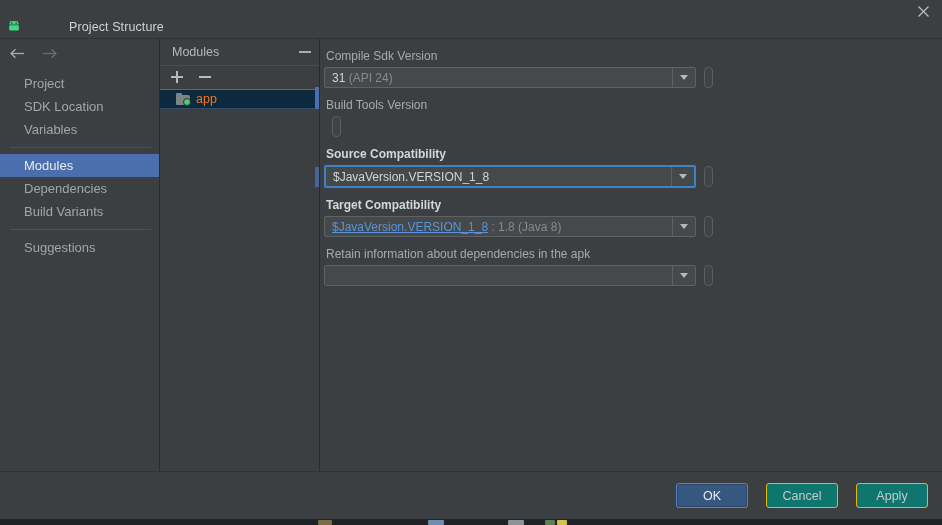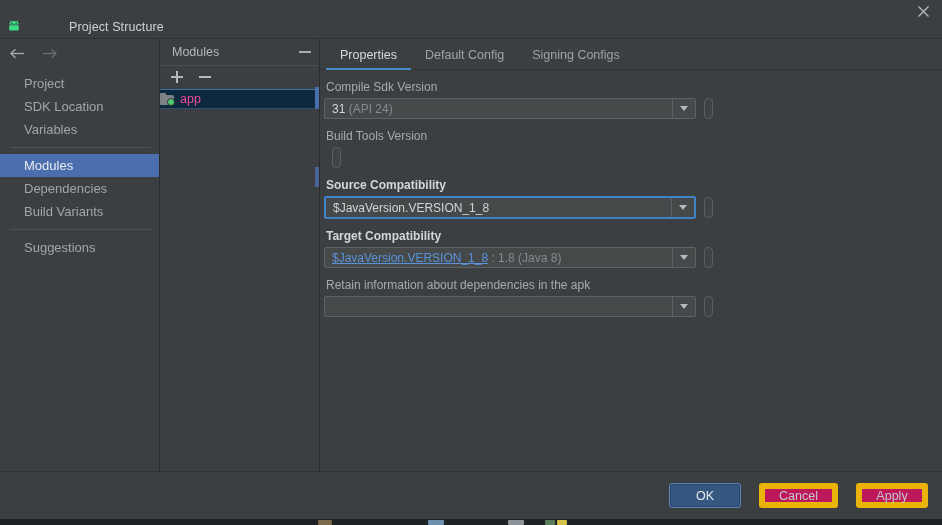--- a/index.html
+++ b/index.html
@@ -155,22 +155,23 @@
   }
   .tb-ico.plus::before { left: 1px; top: 6px; width: 12px; height: 1.6px; }
   .tb-ico.plus::after  { top: 1px; left: 6px; height: 12px; width: 1.6px; }
   .tb-ico.minus::before{ left: 1px; top: 6px; width: 12px; height: 1.6px; }
 
   .modules-list { flex: 1 1 auto; padding-top: 1px; }
   .module-row {
     height: 20px;
     display: flex;
     align-items: center;
+    padding-left: 16px;
     font-size: 12.5px;
-    color: #ec4899;
+    color: #f97316;
   }
   .module-row.selected {
     background: #0d293e;
     border-top: 1px solid #3a6ea5;
     border-bottom: 1px solid #2f4f6b;
     height: 18px;
   }
   .folder-icon {
     width: 14px; height: 12px;
     position: relative;
@@ -330,22 +331,22 @@
     align-items: center;
     justify-content: flex-end;
     padding-right: 14px;
     gap: 18px;
     background: #3c3f41;
   }
   .btn {
     min-width: 72px;
     height: 25px;
     border-radius: 3px;
-    border: 6px solid #eab308;
-    background: #be185d;
+    border: 1px solid #eab308;
+    background: #0f766e;
     color: #c6c9cb;
     font-size: 12.5px;
     display: flex;
     align-items: center;
     justify-content: center;
     padding: 0 14px;
     box-sizing: border-box;
   }
   .btn.primary {
     background: #365880;
@@ -455,31 +456,20 @@
               <span class="dot"></span>
           </span>
           <span>app</span>
         </div>
       </div>
       <div class="panel-scroll"></div>
       <div class="panel-scroll2"></div>
     </div>
 
     <div class="main">
-      <div class="tabs">
-        <div class="tab active">
-          <span>Properties</span>
-        </div>
-        <div class="tab">
-          <span>Default Config</span>
-        </div>
-        <div class="tab">
-          <span>Signing Configs</span>
-        </div>
-      </div>
 
       <div class="form">
 
         <div class="field">
           <div class="field-label">Compile Sdk Version</div>
           <div class="field-row">
             <div class="combo">
               <span class="combo-text"><span class="val-bright">31</span><span class="val-dim"> (API 24)</span></span>
               <span class="combo-arrow">
                   <span class="caret"></span>

